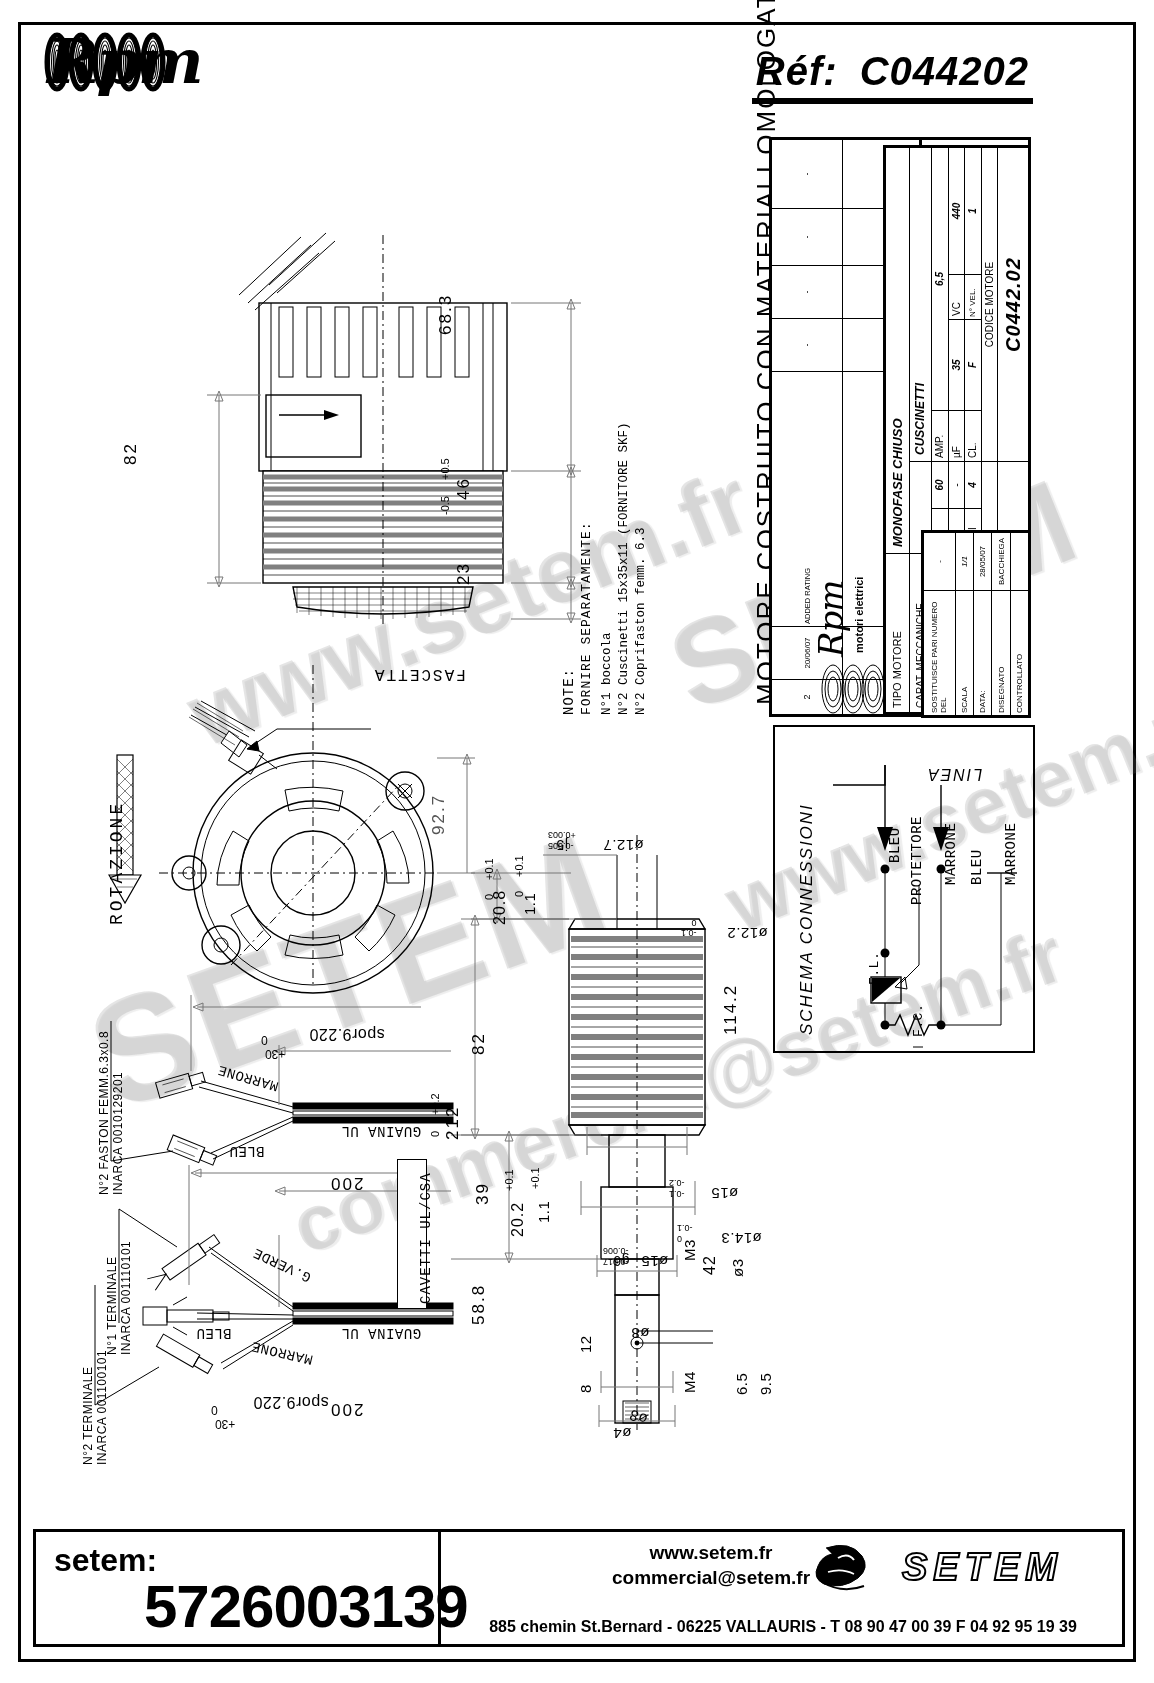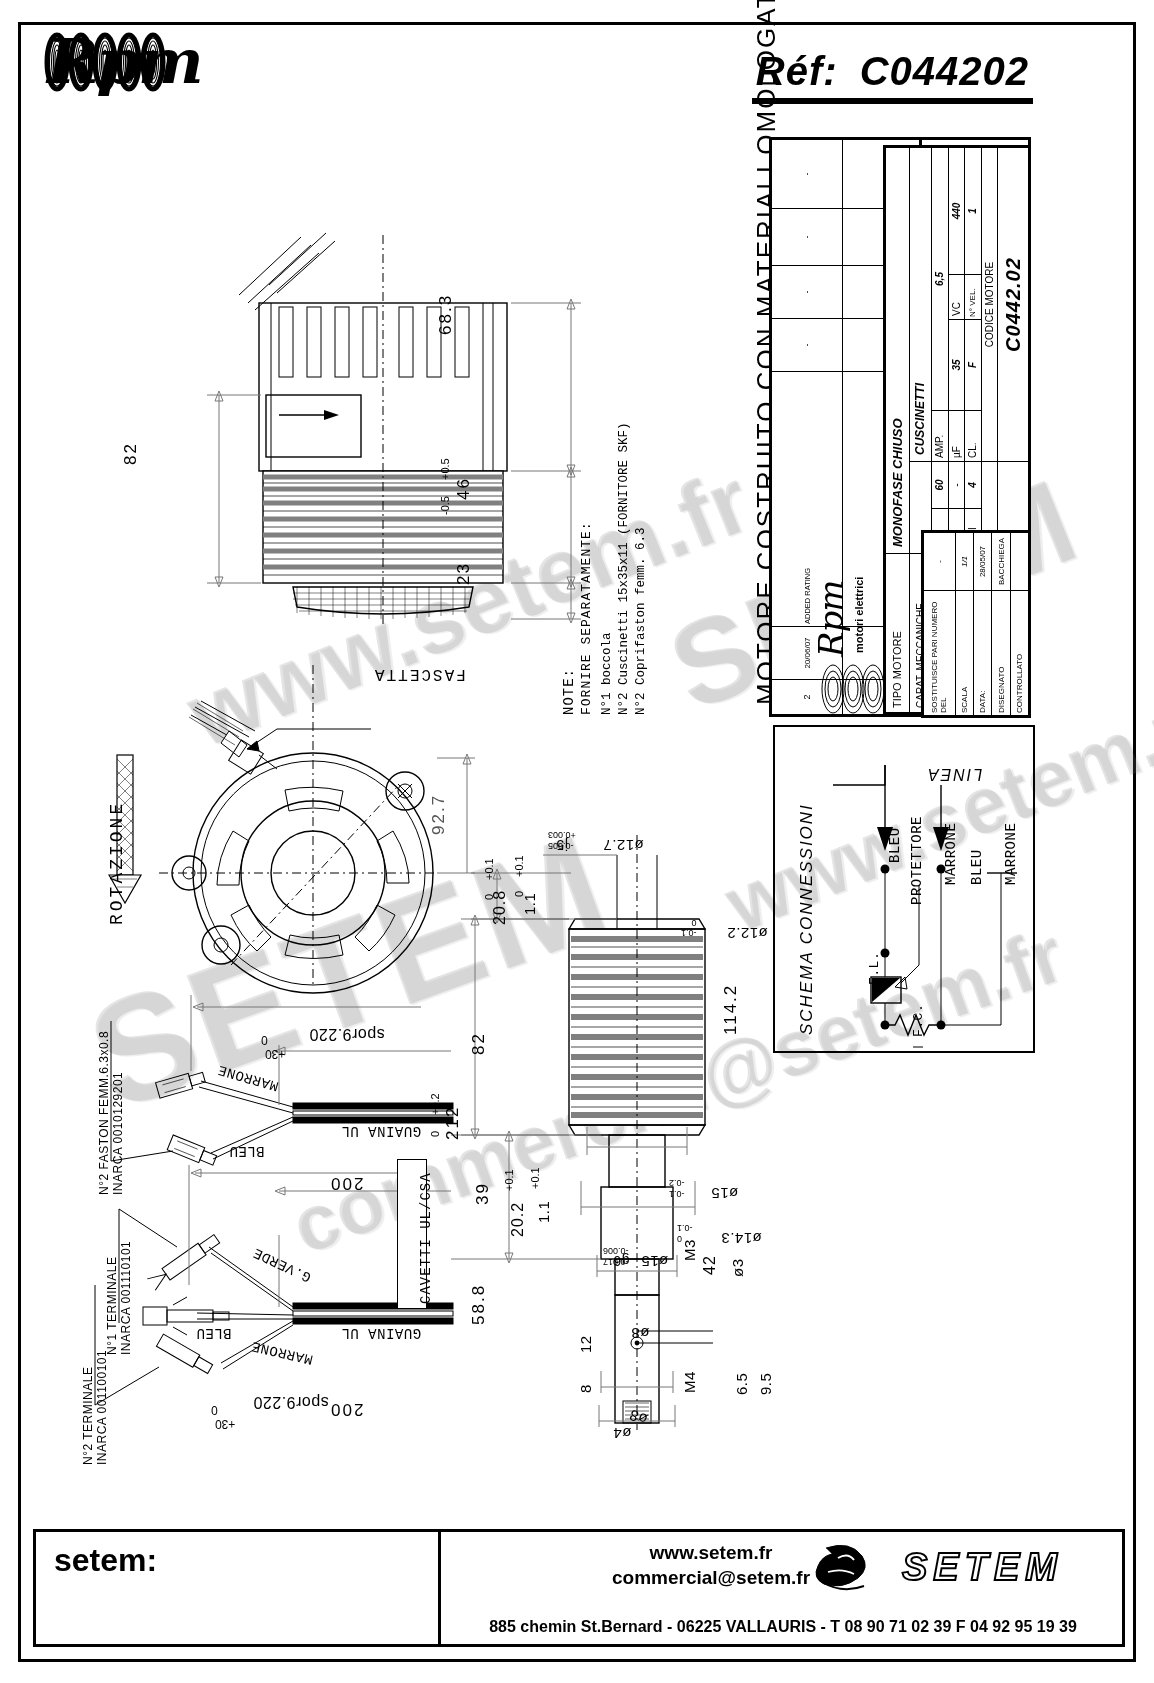--- a/index.html
+++ b/index.html
@@ -764,32 +764,33 @@
   <div class="lbl" style="left:888px;top:880px;transform:rotate(-90deg);transform-origin:0 0;font-size:14px;font-family:'Liberation Mono',monospace;">PROTETTORE</div>
   <div class="lbl" style="left:922px;top:860px;transform:rotate(-90deg);transform-origin:0 0;font-size:14px;font-family:'Liberation Mono',monospace;">MARRONE</div>
   <div class="lbl" style="left:982px;top:860px;transform:rotate(-90deg);transform-origin:0 0;font-size:14px;font-family:'Liberation Mono',monospace;">MARRONE</div>
   <div class="lbl" style="left:948px;top:860px;transform:rotate(-90deg);transform-origin:0 0;font-size:14px;font-family:'Liberation Mono',monospace;">BLEU</div>
   <div class="lbl" style="left:846px;top:960px;transform:rotate(-90deg);transform-origin:0 0;font-size:13px;font-family:'Liberation Mono',monospace;">F.L.</div>
   <div class="lbl" style="left:890px;top:1012px;transform:rotate(-90deg);transform-origin:0 0;font-size:13px;font-family:'Liberation Mono',monospace;">F.C.</div>
 
   <div class="footer">
     <div class="codebox">
       <div class="codelbl">setem:</div>
+      <div class="codenum">5726003139</div>
     </div>
     <div class="setembox">
       <div class="setem-url">
         <div>www.setem.fr</div>
         <div>commercial@setem.fr</div>
       </div>
       <div class="setem-logo">
         <svg width="92" height="62" style="left:0;top:0;">
           <path d="M18 10 Q42 2 54 18 Q62 30 50 40 Q34 52 16 46 Q4 40 10 28 Q14 18 24 16" fill="#000" stroke="#000" stroke-width="1"></path>
           <path d="M30 20 Q40 14 46 22" stroke="#fff" stroke-width="2" fill="none"></path>
           <path d="M20 34 Q34 30 46 36" stroke="#fff" stroke-width="1.6" fill="none"></path>
           <path d="M14 44 Q34 56 56 48" stroke="#000" stroke-width="2" fill="none"></path>
         </svg>
         <div class="setem-word">SETEM</div>
       </div>
-      <div class="setem-addr">885 chemin St.Bernard  -  06225 VALLAURIS  -  T 08 90 71 02 39   F 04 92 95 19 39</div>
+      <div class="setem-addr">885 chemin St.Bernard  -  06225 VALLAURIS  -  T 08 90 47 00 39   F 04 92 95 19 39</div>
     </div>
   </div>
 
 </div>
 
 </body></html>

